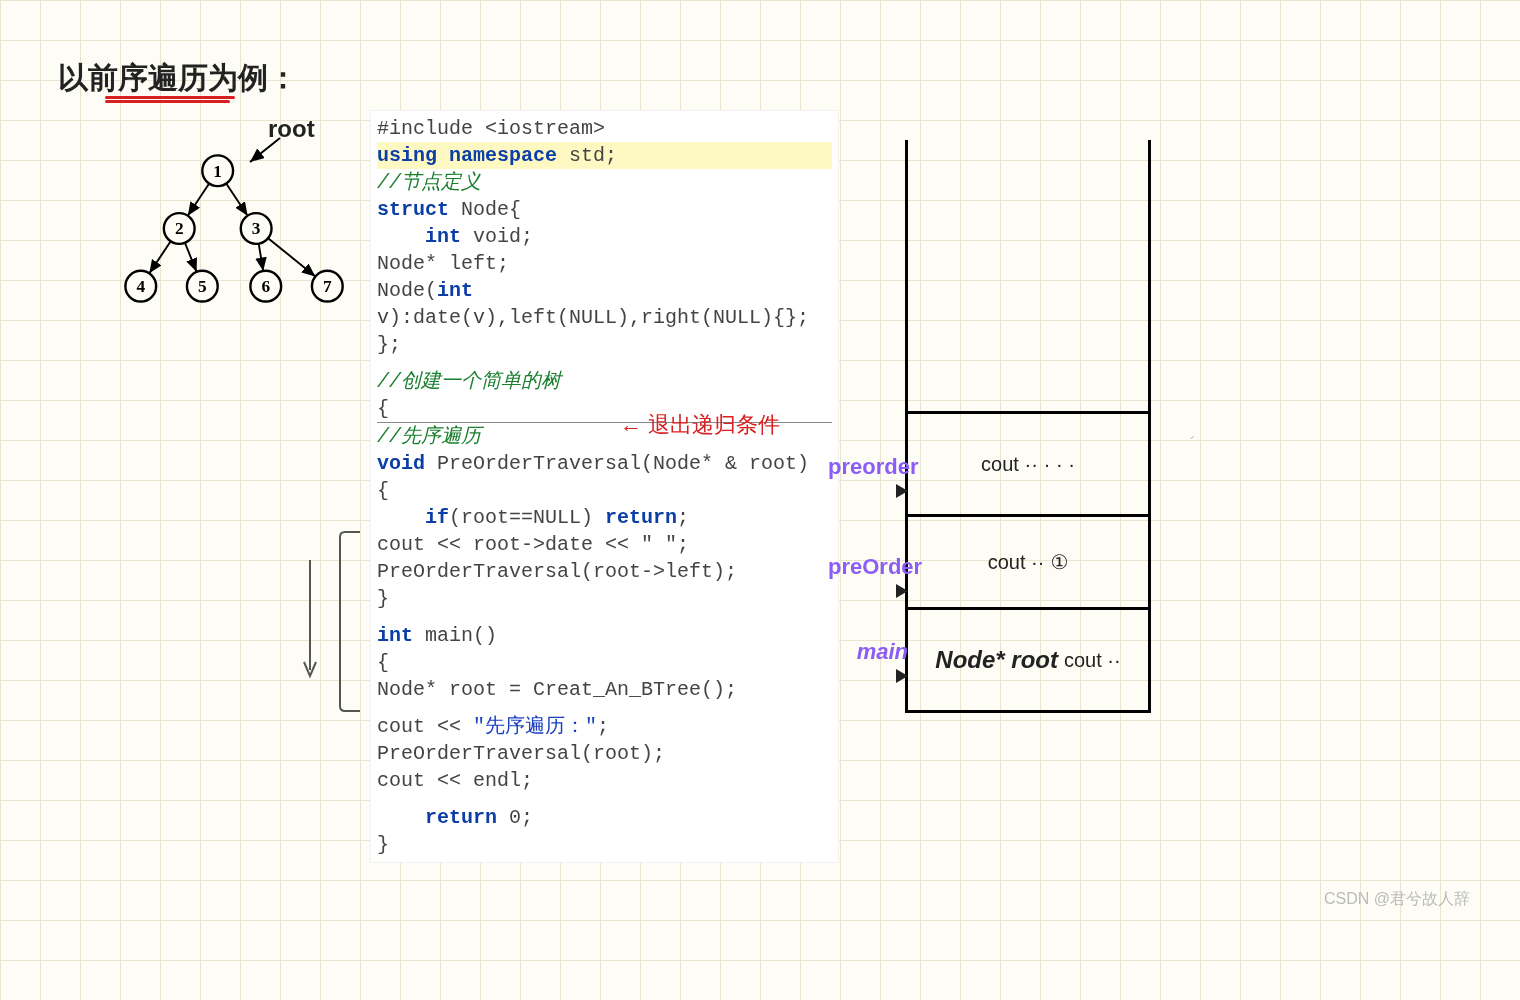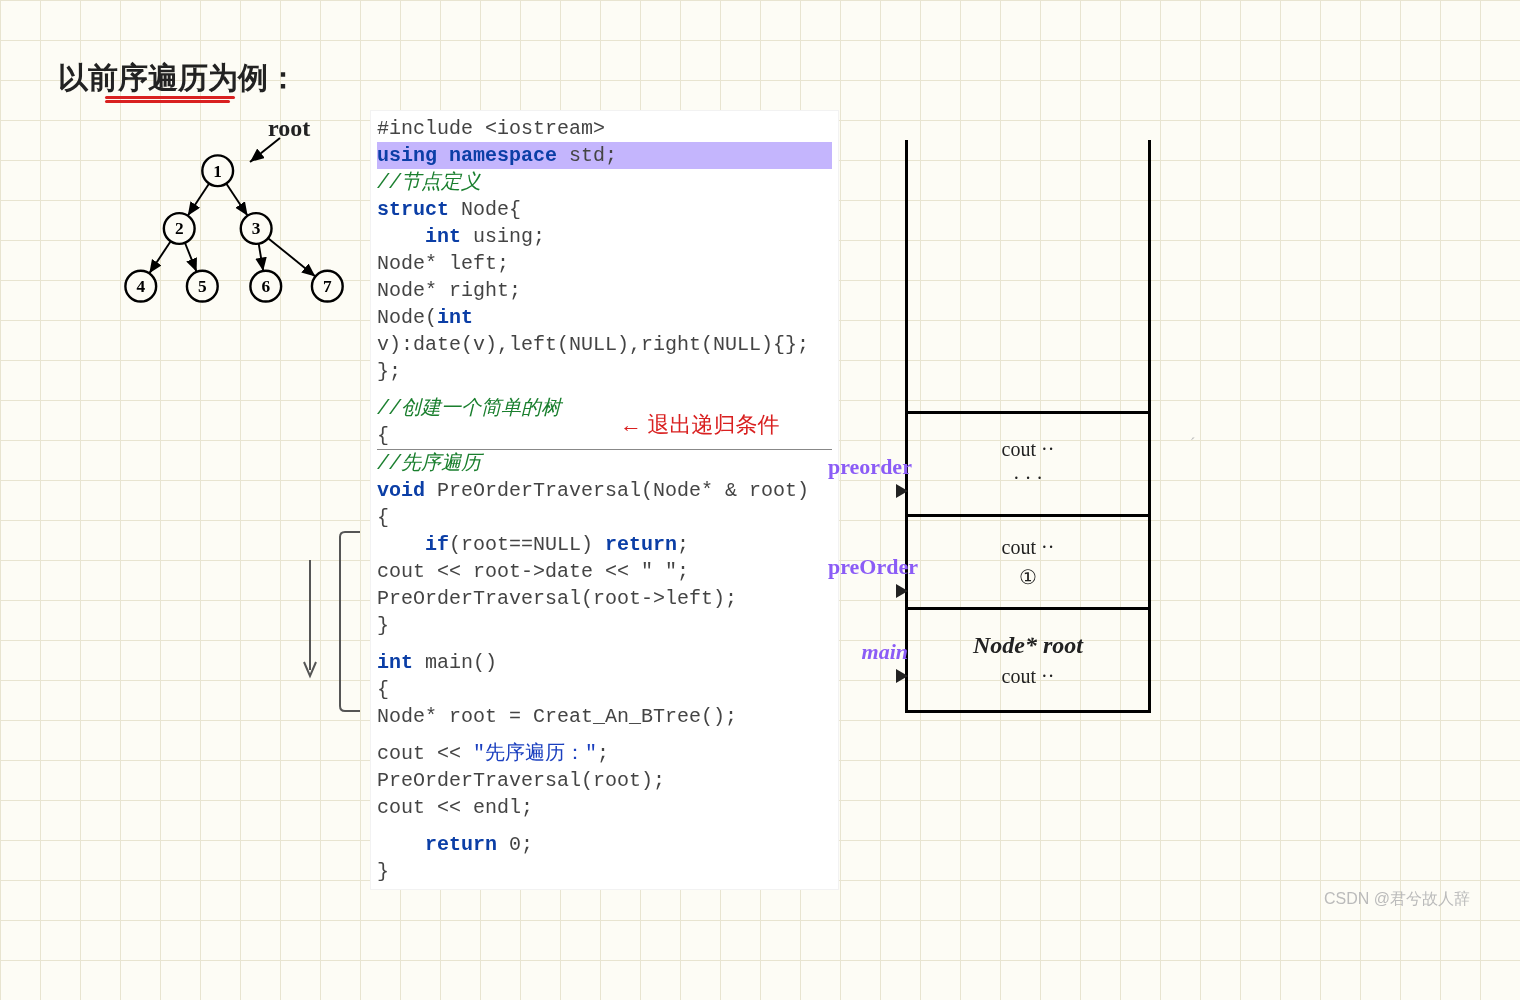--- a/index.html
+++ b/index.html
@@ -10,21 +10,21 @@
     background: #fdfcf5;
     background-image:
       linear-gradient(to right, #e8e4d0 1px, transparent 1px),
       linear-gradient(to bottom, #e8e4d0 1px, transparent 1px);
     background-size: 40px 40px;
     font-family: sans-serif;
     position: relative;
     overflow: hidden;
   }
   .handwrite {
-    font-family: Liberation Serif, serif;
+    font-family: Liberation Sans, sans-serif;
     color: #222;
   }
   .title {
     position: absolute;
     top: 58px;
     left: 58px;
     font-size: 30px;
     font-weight: 600;
   }
   .title-underline {
@@ -65,21 +65,21 @@
     border: 1px solid rgba(0,0,0,0.05);
     font-family: "Consolas", "Courier New", monospace;
     font-size: 20px;
     line-height: 1.35;
     color: #444;
     padding: 4px 6px;
   }
   .kw { color: #0b3ea6; font-weight: bold; }
   .cm { color: #1a7f2e; font-style: italic; }
   .str { color: #1a3fbf; }
-  .hl { background: #c4b5fd; display: inline-block; width: 100%; }
+  .hl { background: #fef9c3; display: inline-block; width: 100%; }
   .annot-red {
     position: absolute;
     top: 410px;
     left: 620px;
     color: #d92020;
     font-size: 22px;
     white-space: nowrap;
   }
   .bracket-arrow {
     position: absolute;
@@ -97,21 +97,21 @@
     border-left: 3px solid #000;
     border-right: 3px solid #000;
     border-bottom: 3px solid #000;
     display: flex;
     flex-direction: column;
     justify-content: flex-end;
   }
   .frame {
     border-top: 3px solid #000;
     display: flex;
-    flex-direction: column;
+    flex-direction: row;
     align-items: center;
     justify-content: center;
     gap: 6px;
     font-size: 20px;
     color: #444;
   }
   .frame-label {
     position: absolute;
     font-size: 22px;
     font-weight: 600;
@@ -184,23 +184,22 @@
       </marker>
     </defs>
   <line x1="40" y1="8" x2="10" y2="32" stroke="#000" stroke-width="2" marker-end="url(#arr2)"></line>
 </svg>
 
 <div class="code-box">
 <div><span>#include &lt;iostream&gt;</span></div>
 <div class="hl"><span class="kw">using namespace </span><span>std;</span></div>
 <div><span class="cm">//节点定义</span></div>
 <div><span class="kw">struct </span><span>Node{</span></div>
-<div>&nbsp;&nbsp;&nbsp;&nbsp;<span class="kw">int </span><span>using;</span></div>
+<div>&nbsp;&nbsp;&nbsp;&nbsp;<span class="kw">int </span><span>void;</span></div>
 <div><span>    Node* left;</span></div>
-<div><span>    Node* right;</span></div>
 <div><span>    Node(</span><span class="kw">int </span><span>v):date(v),left(NULL),right(NULL){};</span></div>
 <div><span>};</span></div>
 <div style="height:10px"></div>
 <div><span class="cm">//创建一个简单的树</span></div>
 <div style="border-bottom:1px solid #888"><span>{</span></div>
 <div><span class="cm">//先序遍历</span></div>
 <div><span class="kw">void </span><span>PreOrderTraversal(Node* &amp; root)</span></div>
 <div><span>{</span></div>
 <div>&nbsp;&nbsp;&nbsp;&nbsp;<span class="kw">if</span><span>(root==NULL)  </span><span class="kw">return</span><span>;</span></div>
 <div><span>    cout &lt;&lt; root-&gt;date &lt;&lt; " ";</span></div>

